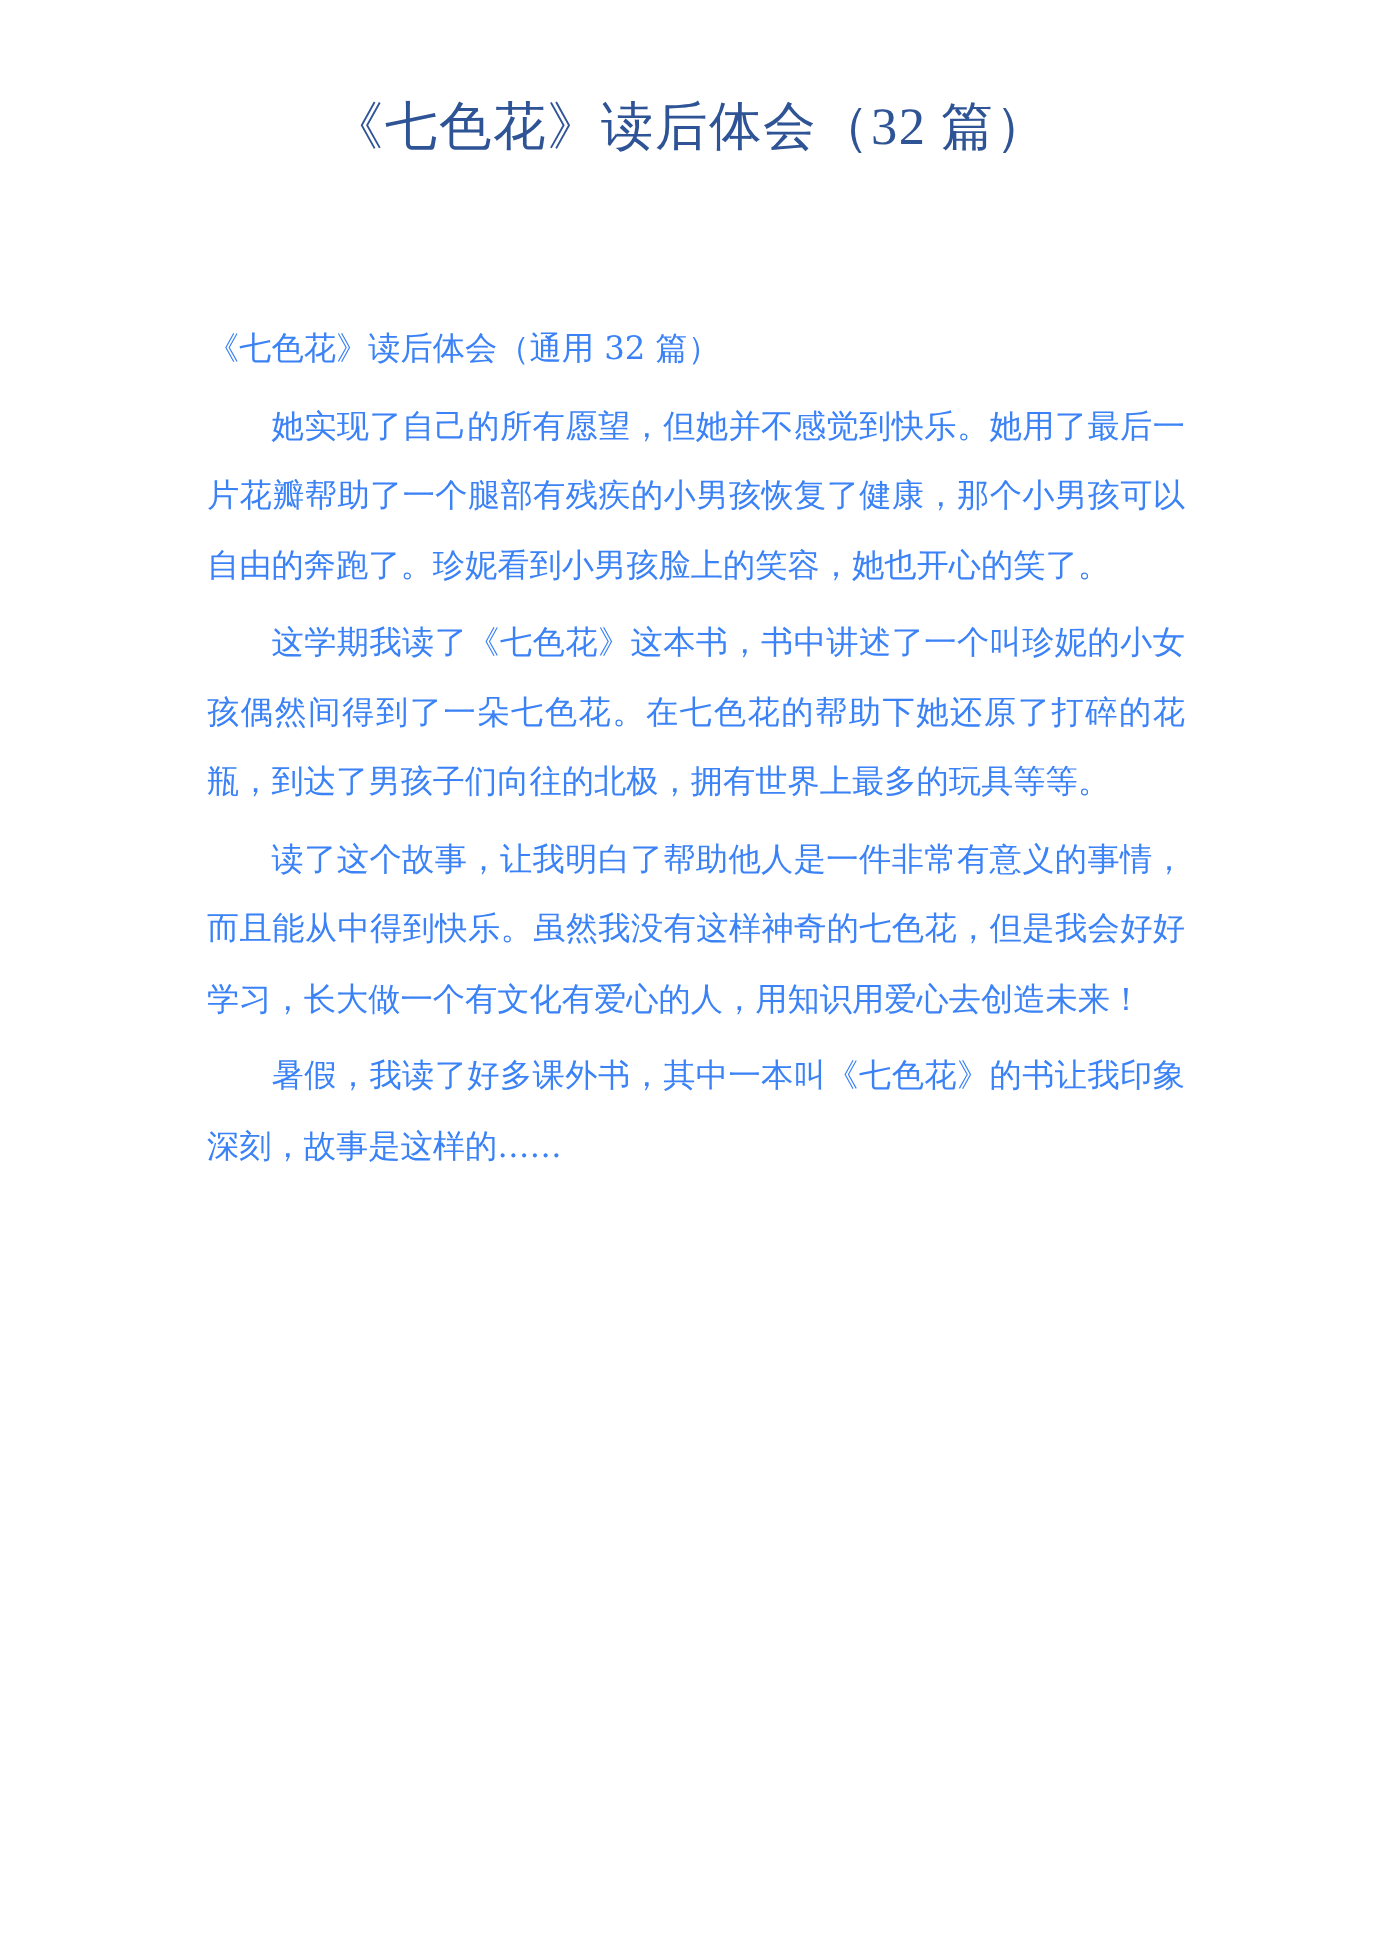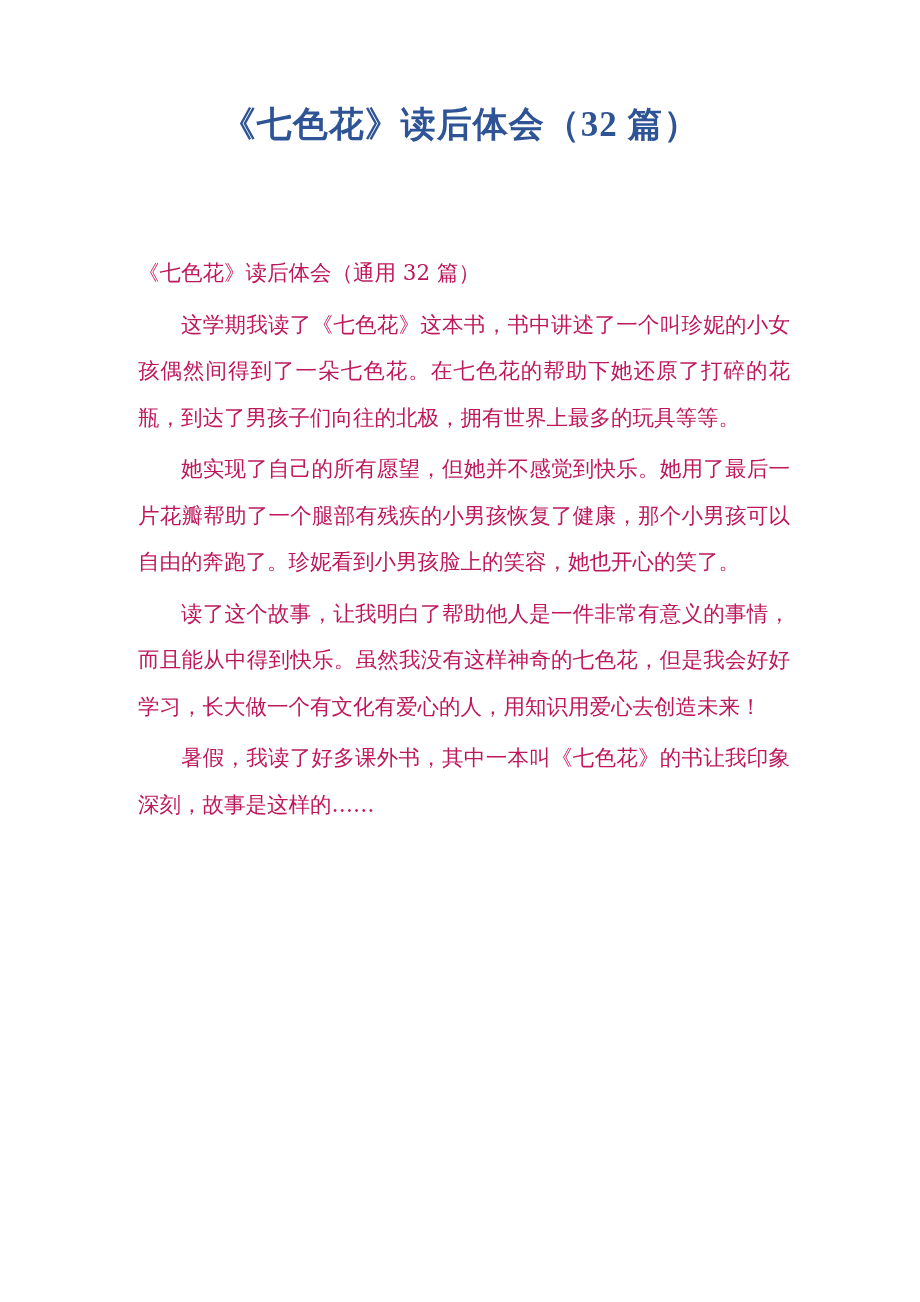--- a/index.html
+++ b/index.html
@@ -10,41 +10,41 @@
   .page {
     position: relative;
     width: 920px;
     height: 1302px;
     background: #ffffff;
     overflow: hidden;
     font-family: "DejaVu Serif", "Liberation Serif", serif;
   }
   .doc-title {
     margin: 0;
-    padding-top: 100px;
+    padding-top: 60px;
     text-align: center;
     font-size: 35px;
     line-height: 50px;
-    font-weight: bold;
+    font-weight: normal;
     color: #2F5496;
     letter-spacing: 1px;
     font-family: "Liberation Serif", "DejaVu Serif", serif;
   }
   .content {
     margin: 100px 130px 0 138px; 
     color: #1a1a1a;
   }
   .content p {
     margin: 0 0 5px 0;
     font-size: 21.5px;
     line-height: 46.5px;
     text-align: justify;
     text-justify: inter-ideograph;
     text-indent: 2em;
-    color: #be185d;
+    color: #3b82f6;
     word-break: break-all;
   }
   .content p.no-indent {
     text-indent: 0;
   }
   .content p.section-heading {
     margin-top: 2px;
   }
 </style>
 </head>
@@ -52,23 +52,23 @@
 
 <div class="page">
 
   <h1 class="doc-title">《七色花》读后体会（32 篇）</h1>
 
   <div class="content">
 
     <p class="no-indent">《七色花》读后体会（通用 32 篇）</p>
 
 
+    <p>她实现了自己的所有愿望，但她并不感觉到快乐。她用了最后一片花瓣帮助了一个腿部有残疾的小男孩恢复了健康，那个小男孩可以自由的奔跑了。珍妮看到小男孩脸上的笑容，她也开心的笑了。</p>
+
     <p>这学期我读了《七色花》这本书，书中讲述了一个叫珍妮的小女孩偶然间得到了一朵七色花。在七色花的帮助下她还原了打碎的花瓶，到达了男孩子们向往的北极，拥有世界上最多的玩具等等。</p>
-
-    <p>她实现了自己的所有愿望，但她并不感觉到快乐。她用了最后一片花瓣帮助了一个腿部有残疾的小男孩恢复了健康，那个小男孩可以自由的奔跑了。珍妮看到小男孩脸上的笑容，她也开心的笑了。</p>
 
     <p>读了这个故事，让我明白了帮助他人是一件非常有意义的事情，而且能从中得到快乐。虽然我没有这样神奇的七色花，但是我会好好学习，长大做一个有文化有爱心的人，用知识用爱心去创造未来！</p>
 
 
     <p>暑假，我读了好多课外书，其中一本叫《七色花》的书让我印象深刻，故事是这样的……</p>
 
 
   </div>
 </div>
 

